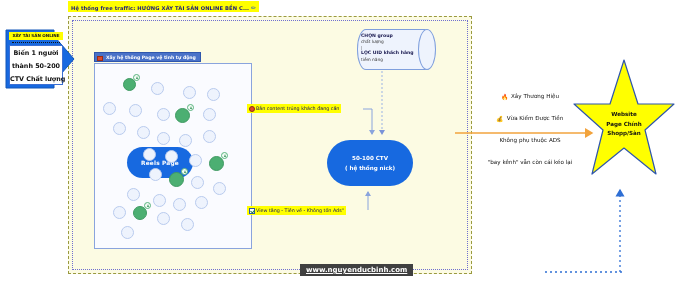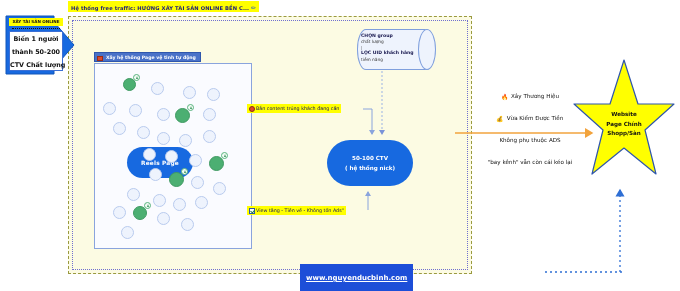--- a/index.html
+++ b/index.html
@@ -30,21 +30,21 @@
   .top-title{
     position:absolute;left:68px;top:1px;height:11px;
     background:#ffff00;color:#1b1b7a;
     font-size:5.2px;font-weight:bold;letter-spacing:.1px;
     padding:2px 3px 0 3px;white-space:nowrap;line-height:9px;
     box-sizing:border-box;
   }
   .top-title .pen{color:#2255cc;font-size:6px;}
 
   
-  .arrowbox{position:absolute;left:4px;top:14px;width:72px;height:62px;text-decoration:underline;}
+  .arrowbox{position:absolute;left:4px;top:28px;width:72px;height:62px;text-decoration:underline;}
   .arrowbox .bg{
     position:absolute;left:0;top:0;width:72px;height:62px;
   }
   .arrowbox .yellowbar{
     position:absolute;left:5px;top:4px;width:54px;height:8px;
     background:#ffff00;color:#111;
     font-size:4.1px;font-weight:bold;line-height:8px;text-align:center;
     white-space:nowrap;
   }
   .arrowbox .divider{
@@ -158,23 +158,23 @@
   }
   .star svg{display:block;}
   .star-text{
     position:absolute;left:0;top:52px;width:104px;text-align:center;
     color:#101010;font-size:5.6px;font-weight:bold;line-height:9.5px;
   }
 
   
   .url{
     position:absolute;left:300px;top:264px;
-    background:#1d4ed8;color:#ffffff;
+    background:#404040;color:#ffffff;
     font-size:7px;font-weight:bold;text-decoration:underline;
-    padding:10px 6px;white-space:nowrap;
+    padding:2px 6px;white-space:nowrap;
   }
 
   
   .conn{position:absolute;left:0;top:0;width:680px;height:291px;pointer-events:none;}
 </style>
 </head>
 <body>
 
 <div class="stage">
 

